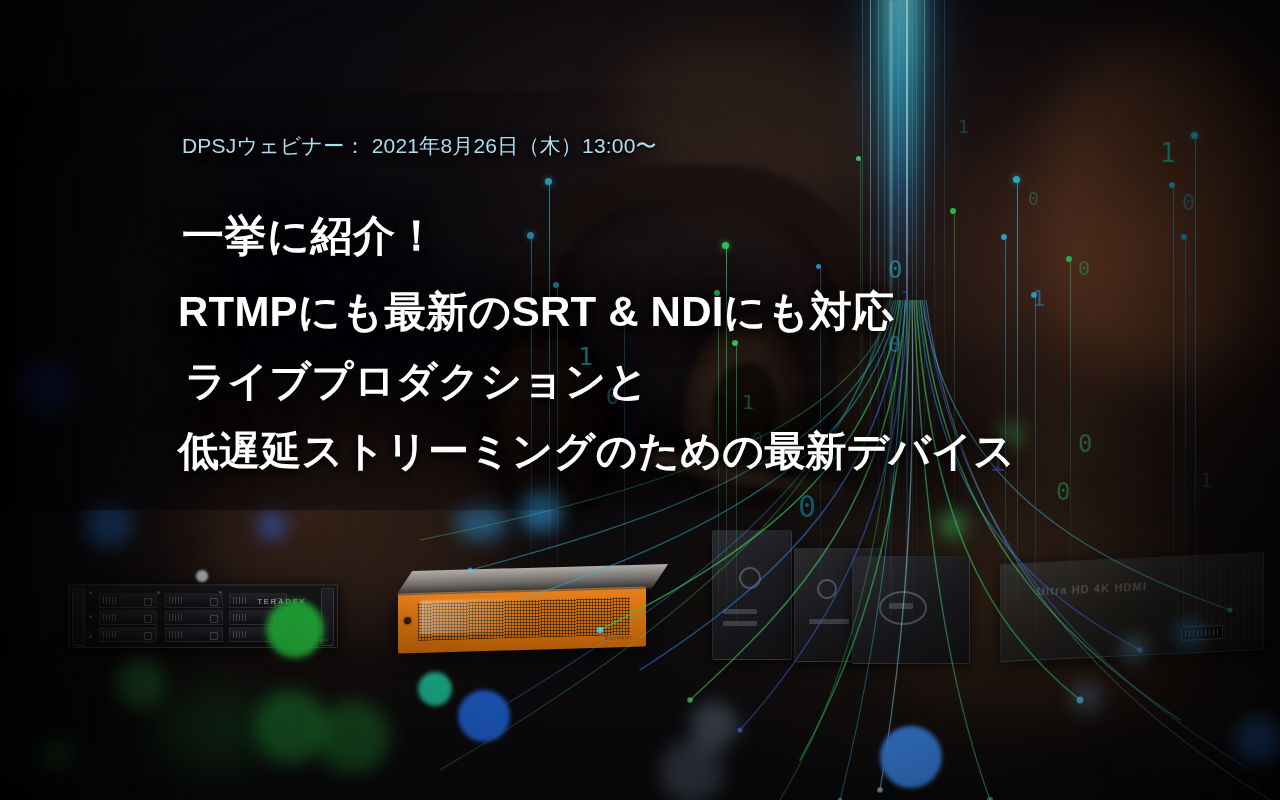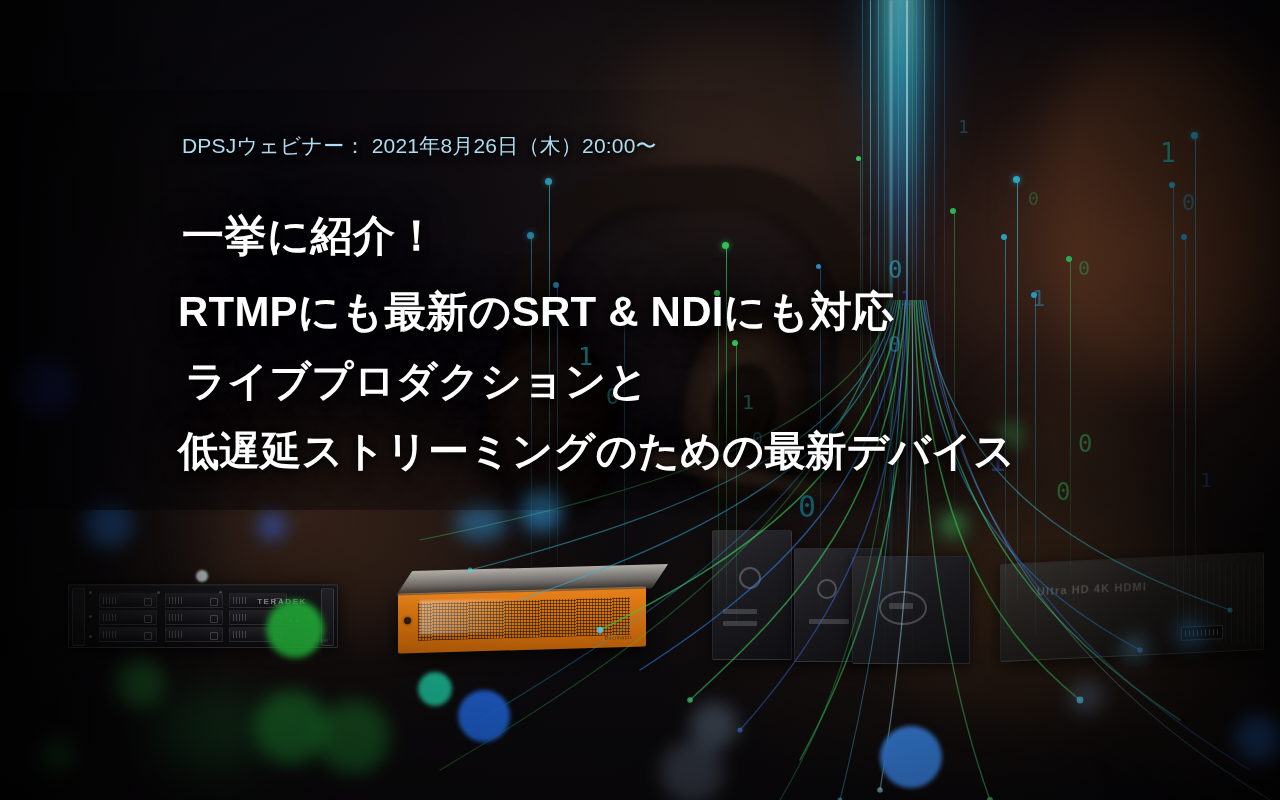--- a/index.html
+++ b/index.html
@@ -483,21 +483,21 @@
     <div class="bokeh" style="left:196px;top:570px;width:12px;height:12px;background:#d7e4ea;opacity:.85;filter:blur(1px);"></div>
     <div class="bokeh soft" style="left:1122px;top:636px;width:26px;height:26px;background:#6fc0e8;opacity:.45;"></div>
     <div class="bokeh soft" style="left:940px;top:512px;width:26px;height:26px;background:#38b456;opacity:.6;"></div>
     <div class="bokeh soft" style="left:1000px;top:424px;width:22px;height:22px;background:#3aa050;opacity:.55;"></div>
   </div>
 
   <div class="text-scrim"></div>
   <div class="vignette"></div>
 
   <div class="copy">
-    <div class="eyebrow">DPSJウェビナー： 2021年8月26日（木）20:00〜</div>
+    <div class="eyebrow">DPSJウェビナー： 2021年8月26日（木）13:00〜</div>
     <div class="headline">
       <div class="hl hl1">一挙に紹介！</div>
       <div class="hl hl2">RTMPにも最新のSRT &amp; NDIにも対応</div>
       <div class="hl hl3">ライブプロダクションと</div>
       <div class="hl hl4">低遅延ストリーミングのための最新デバイス</div>
     </div>
   </div>
 
 </div>
 

